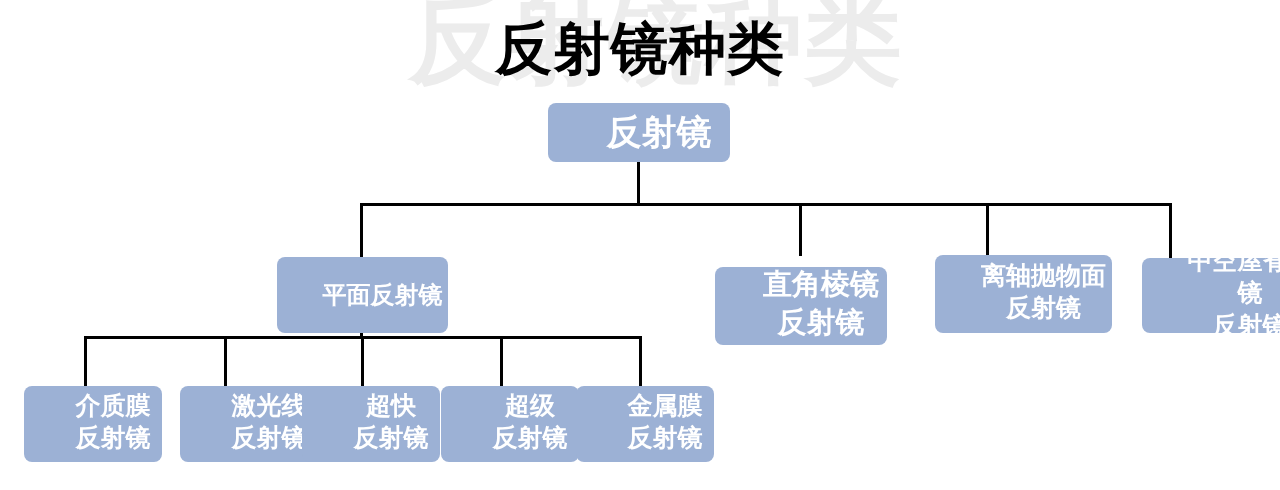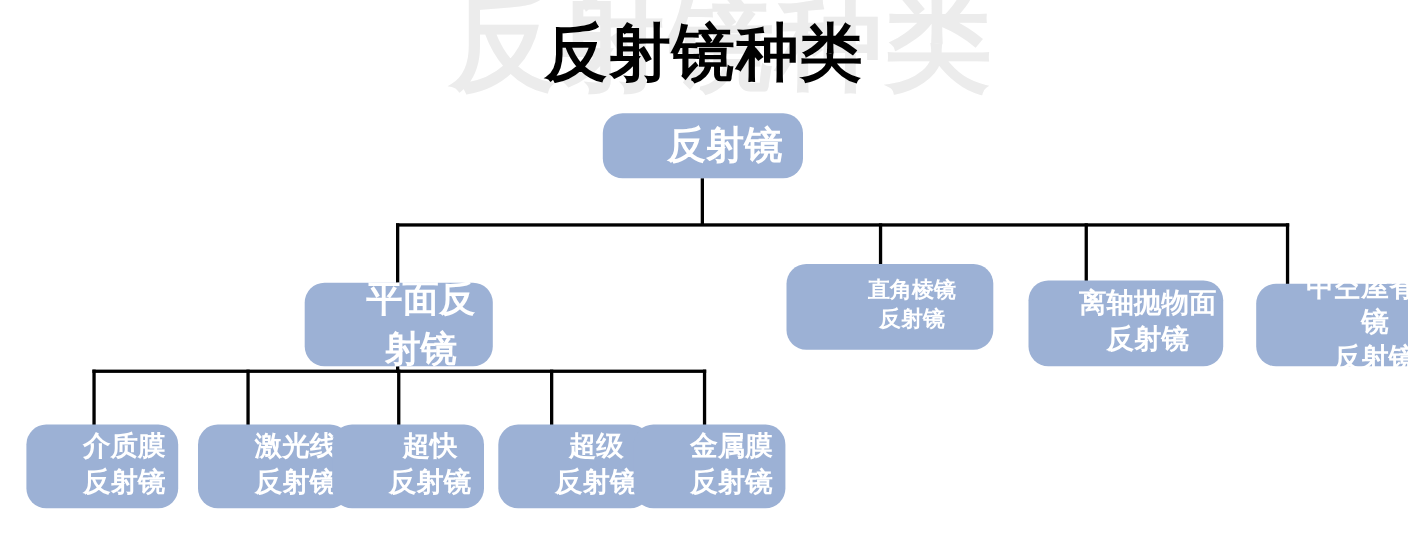--- a/index.html
+++ b/index.html
@@ -48,41 +48,41 @@
   }
   .node {
     position: absolute;
     background: var(--node-fill);
     color: var(--node-text);
     font-weight: bold;
     display: flex;
     align-items: center;
     justify-content: center;
     text-align: center;
-    border-radius: 18px;
+    border-radius: 8px;
     z-index: 3;
     padding-left: 40px;
   }
   .node span { white-space: pre-line; }
   .c {
     position: absolute;
     background: var(--connector);
     z-index: 0;
   }
   
   #n-root   { left: 548px;  top: 103px; width: 182px; height: 59px; font-size: 35px; }
-  #n-plane  { left: 277px;  top: 257px; width: 171px; height: 76px; font-size: 33px; }
-  #n-rap    { left: 715px;  top: 240px; width: 188px; height: 78px; font-size: 20px; line-height: 1.3; }
+  #n-plane  { left: 277px;  top: 257px; width: 171px; height: 76px; font-size: 24px; }
+  #n-rap    { left: 715px;  top: 267px; width: 172px; height: 78px; font-size: 29px; line-height: 1.3; }
   #n-oap    { left: 935px;  top: 255px; width: 177px; height: 78px; font-size: 25px; line-height: 1.3; }
   #n-hrp    { left: 1142px; top: 258px; width: 176px; height: 75px; font-size: 25px; line-height: 1.3; }
   .lvl3     { top: 386px; width: 138px; height: 76px; font-size: 25px; line-height: 1.3; }
   #n-diel   { left: 24px; }
   #n-laser  { left: 180px; }
   #n-fast   { left: 302px; }
-  #n-super  { left: 441px; margin-left: 12px; }
+  #n-super  { left: 441px; }
   #n-metal  { left: 576px; }
   
   #c-stem1   { left: 637px;  top: 162px; width: 3px;   height: 43px; }
   #c-h1      { left: 360px;  top: 203px; width: 812px; height: 3px;  }
   #c-d-plane { left: 360px;  top: 203px; width: 3px;   height: 55px; }
   #c-d-rap   { left: 799px;  top: 203px; width: 3px;   height: 53px; }
   #c-d-oap   { left: 986px;  top: 203px; width: 3px;   height: 53px; }
   #c-d-hrp   { left: 1169px; top: 203px; width: 3px;   height: 56px; }
   #c-stem2   { left: 360px;  top: 333px; width: 3px;   height: 6px;  }
   #c-h2      { left: 84px;   top: 336px; width: 558px; height: 3px;  }

